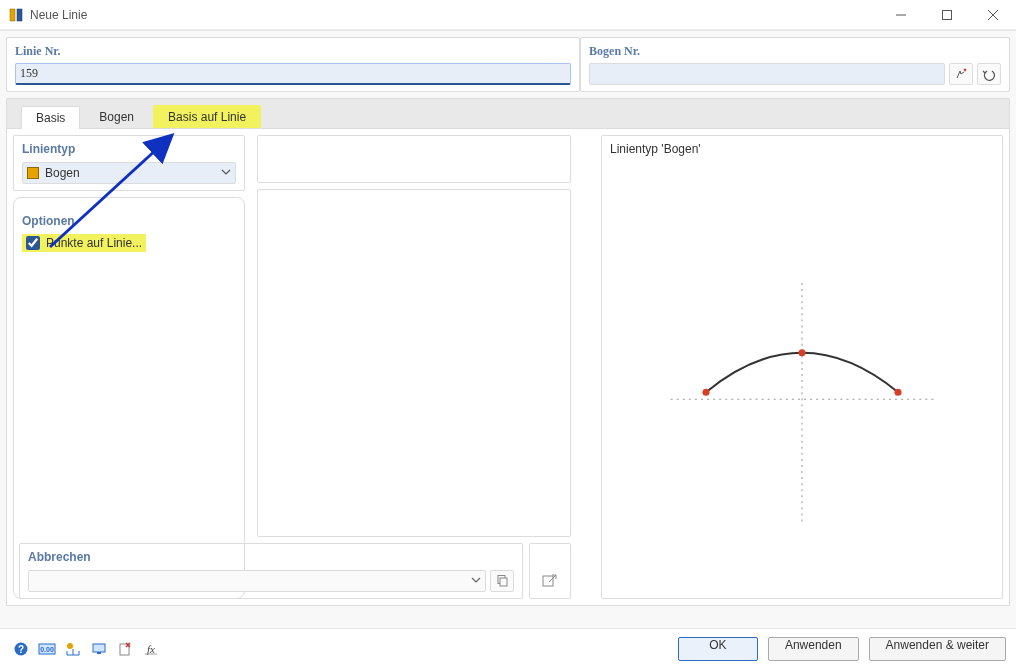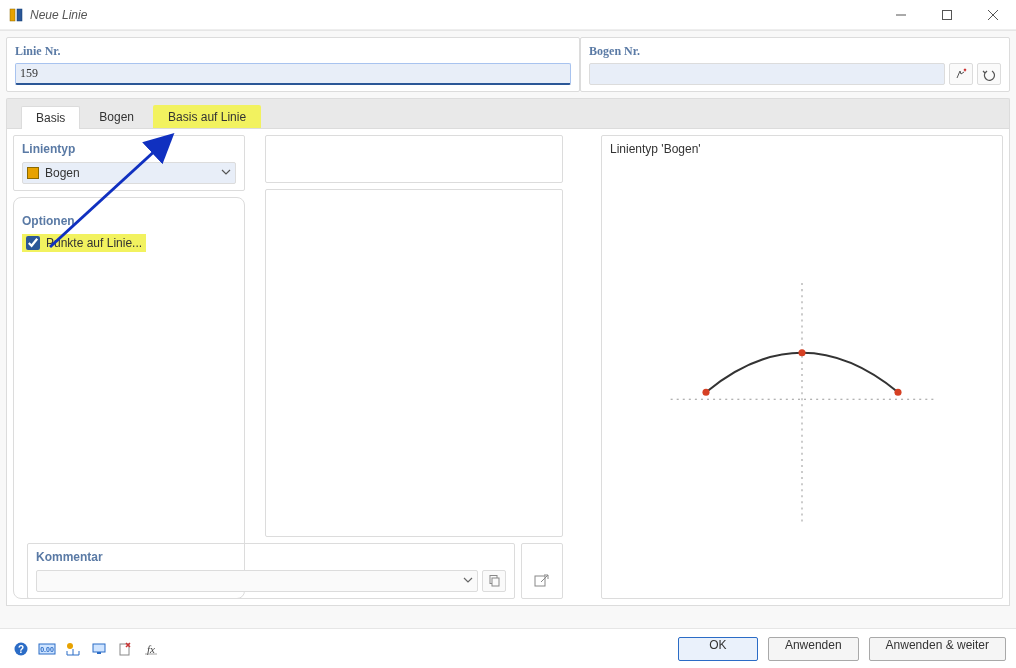--- a/index.html
+++ b/index.html
@@ -22,21 +22,21 @@
     display: flex;
     align-items: center;
     padding-left: 8px;
     background: #fff;
     border-bottom: 1px solid #eee;
   }
   .titlebar .app-icon {
     width: 16px; height: 16px;
     margin-right: 6px;
   }
-  .titlebar .title { flex: 1; color: #555; font-style: italic; }
+  .titlebar .title { flex: 1; color: #555; }
   .titlebar .win-btns { display: flex; }
   .titlebar .win-btn {
     width: 46px; height: 30px;
     display: flex; align-items: center; justify-content: center;
     color: #555;
   }
 
   
   .dialog-body {
     position: relative;
@@ -131,21 +131,21 @@
     border-radius: 2px 2px 0 0;
     top: 1px;
   }
   .tab.highlight {
     background: #f2f25f;
     border-radius: 2px 2px 0 0;
   }
 
   .tab-content {
     display: flex;
-    gap: 20px;
+    gap: 12px;
     border: 1px solid #dcdcdc;
     background: #fff;
     padding: 6px;
     height: 478px;
   }
 
   .left-col {
     width: 232px;
     display: flex;
     flex-direction: column;
@@ -395,21 +395,21 @@
           </label>
         </div>
       </div>
 
       <div class="mid-col">
         <div class="mid-upper"></div>
         <div class="mid-main"></div>
 
         <div class="comment-row">
           <div class="comment-panel" style="flex:1; margin-left:-238px;">
-            <span class="group-label">Kommentar</span>
+            <span class="group-label">Abbrechen</span>
             <div class="combo-wrap">
               <div class="combo">
                 <span class="chev">
                   <svg width="10" height="10" viewBox="0 0 10 10">
                       <path d="M1 3 L5 7 L9 3" fill="none" stroke="currentColor" stroke-width="1.2"></path>
                     </svg>
                 </span>
               </div>
               <div class="icon-btn">
                 <svg width="14" height="14" viewBox="0 0 14 14">

